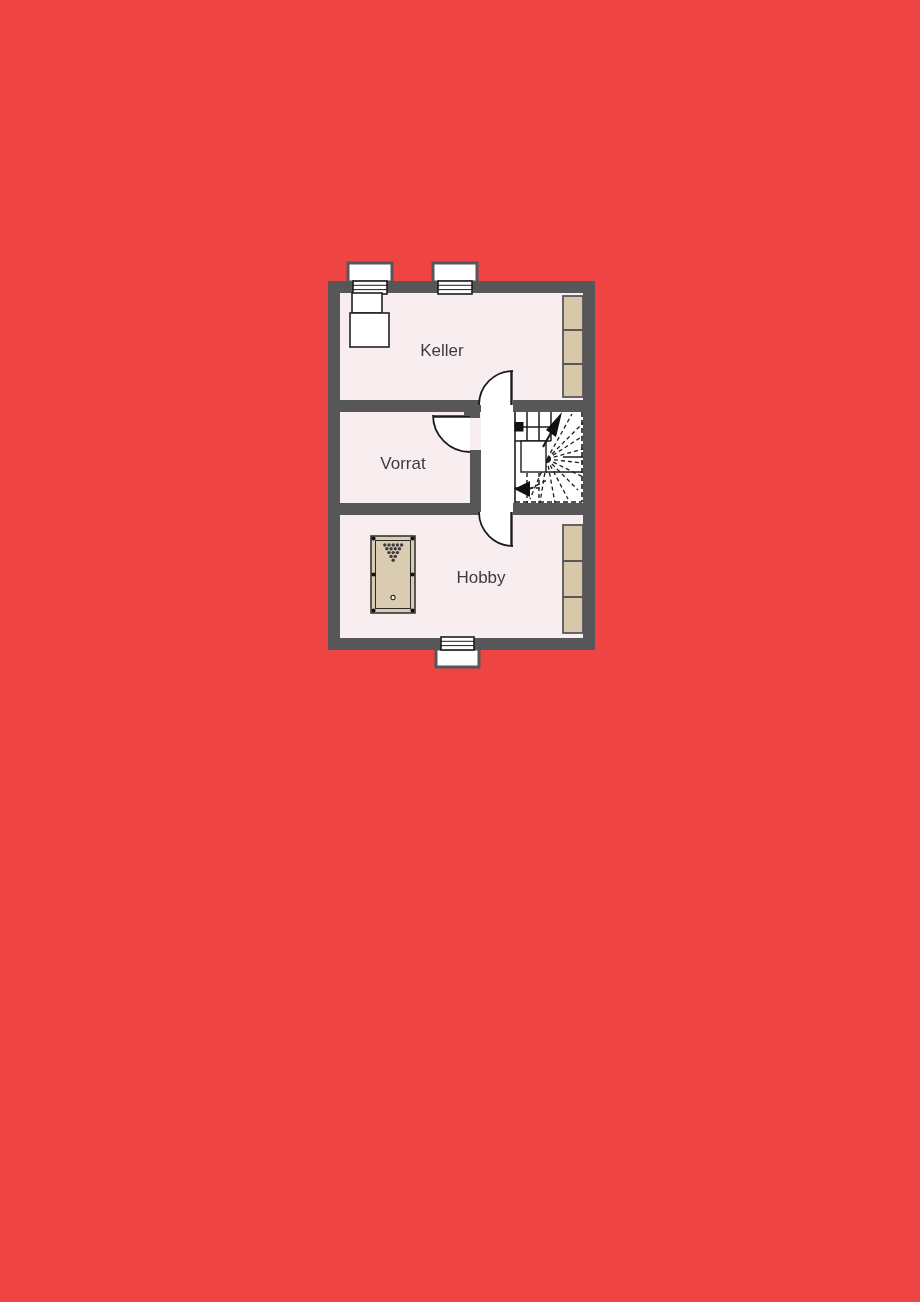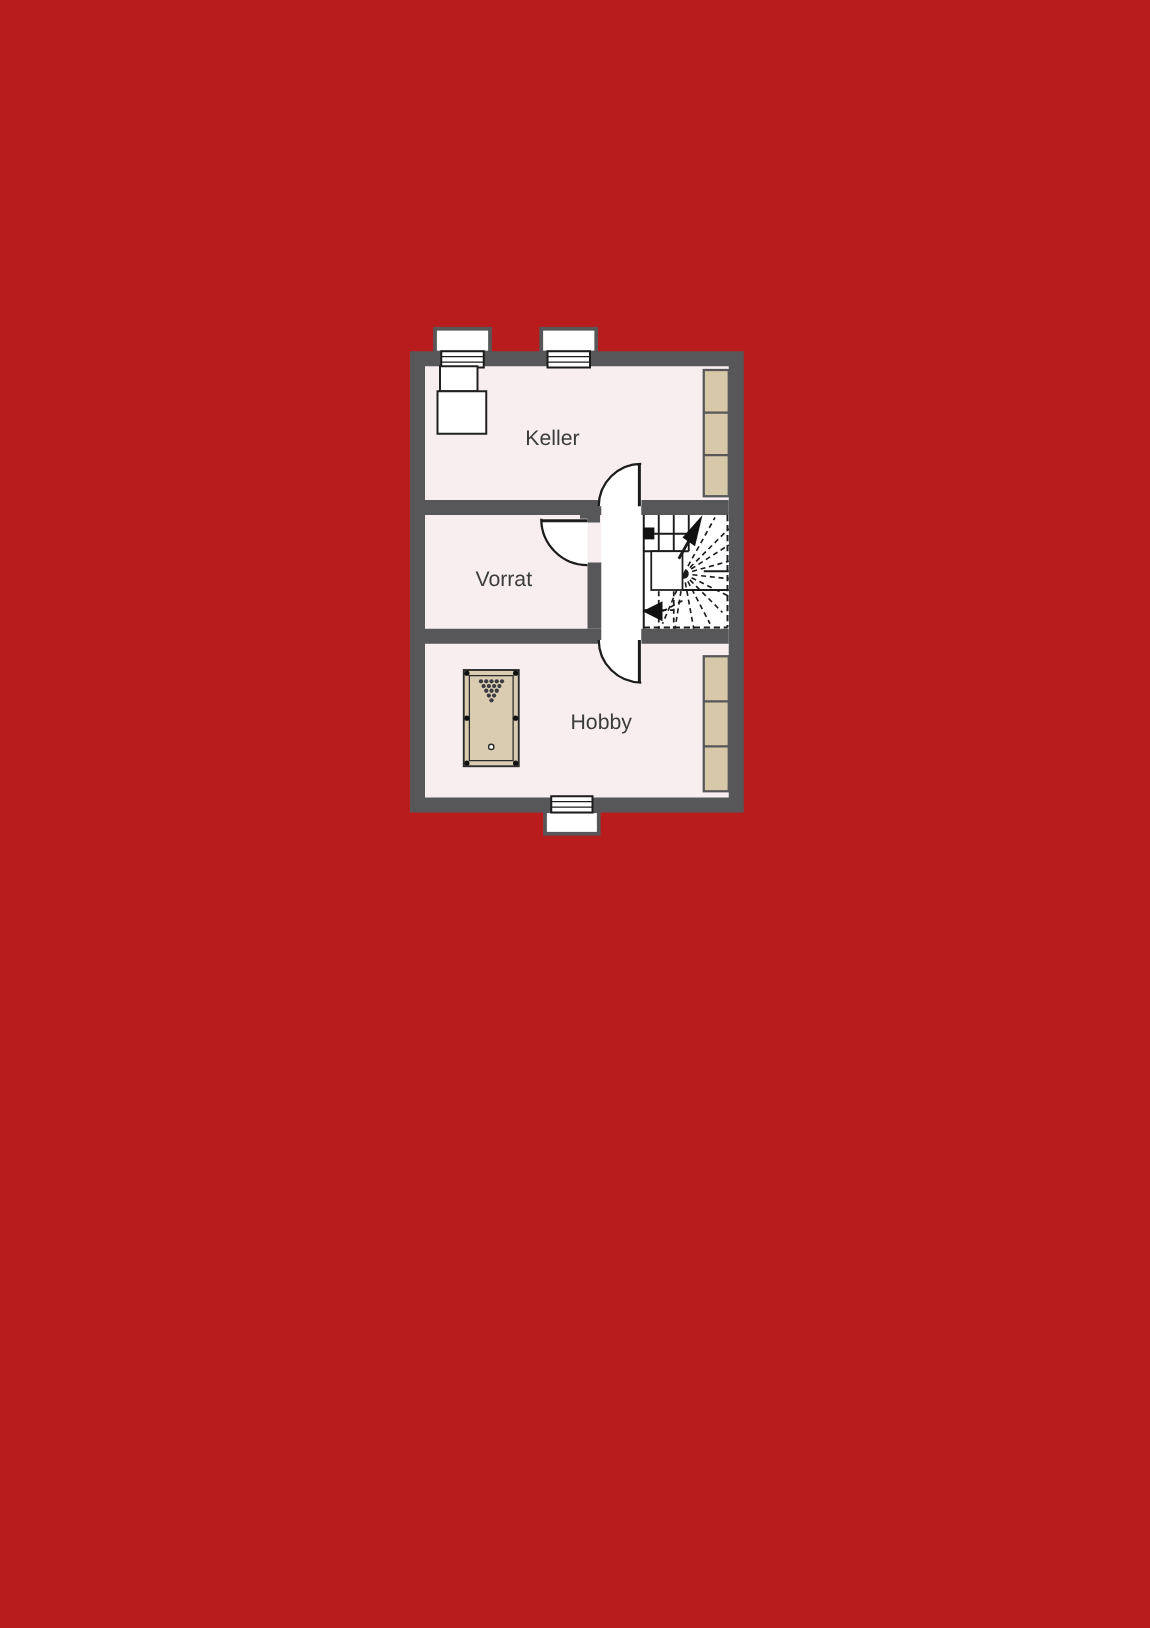--- a/index.html
+++ b/index.html
@@ -7,21 +7,21 @@
     padding: 0;
     background: #ffffff;
     width: 920px;
     height: 1302px;
     overflow: hidden;
   }
   .canvas {
     position: relative;
     width: 920px;
     height: 1302px;
-    background: #b91c1c;
+    background: #ef4444;
   }
   svg { display: block; }
   .room-label {
     font-family: "Liberation Sans", sans-serif;
     font-size: 17px;
     text-anchor: middle;
   }
 </style>
 </head>
 <body>

